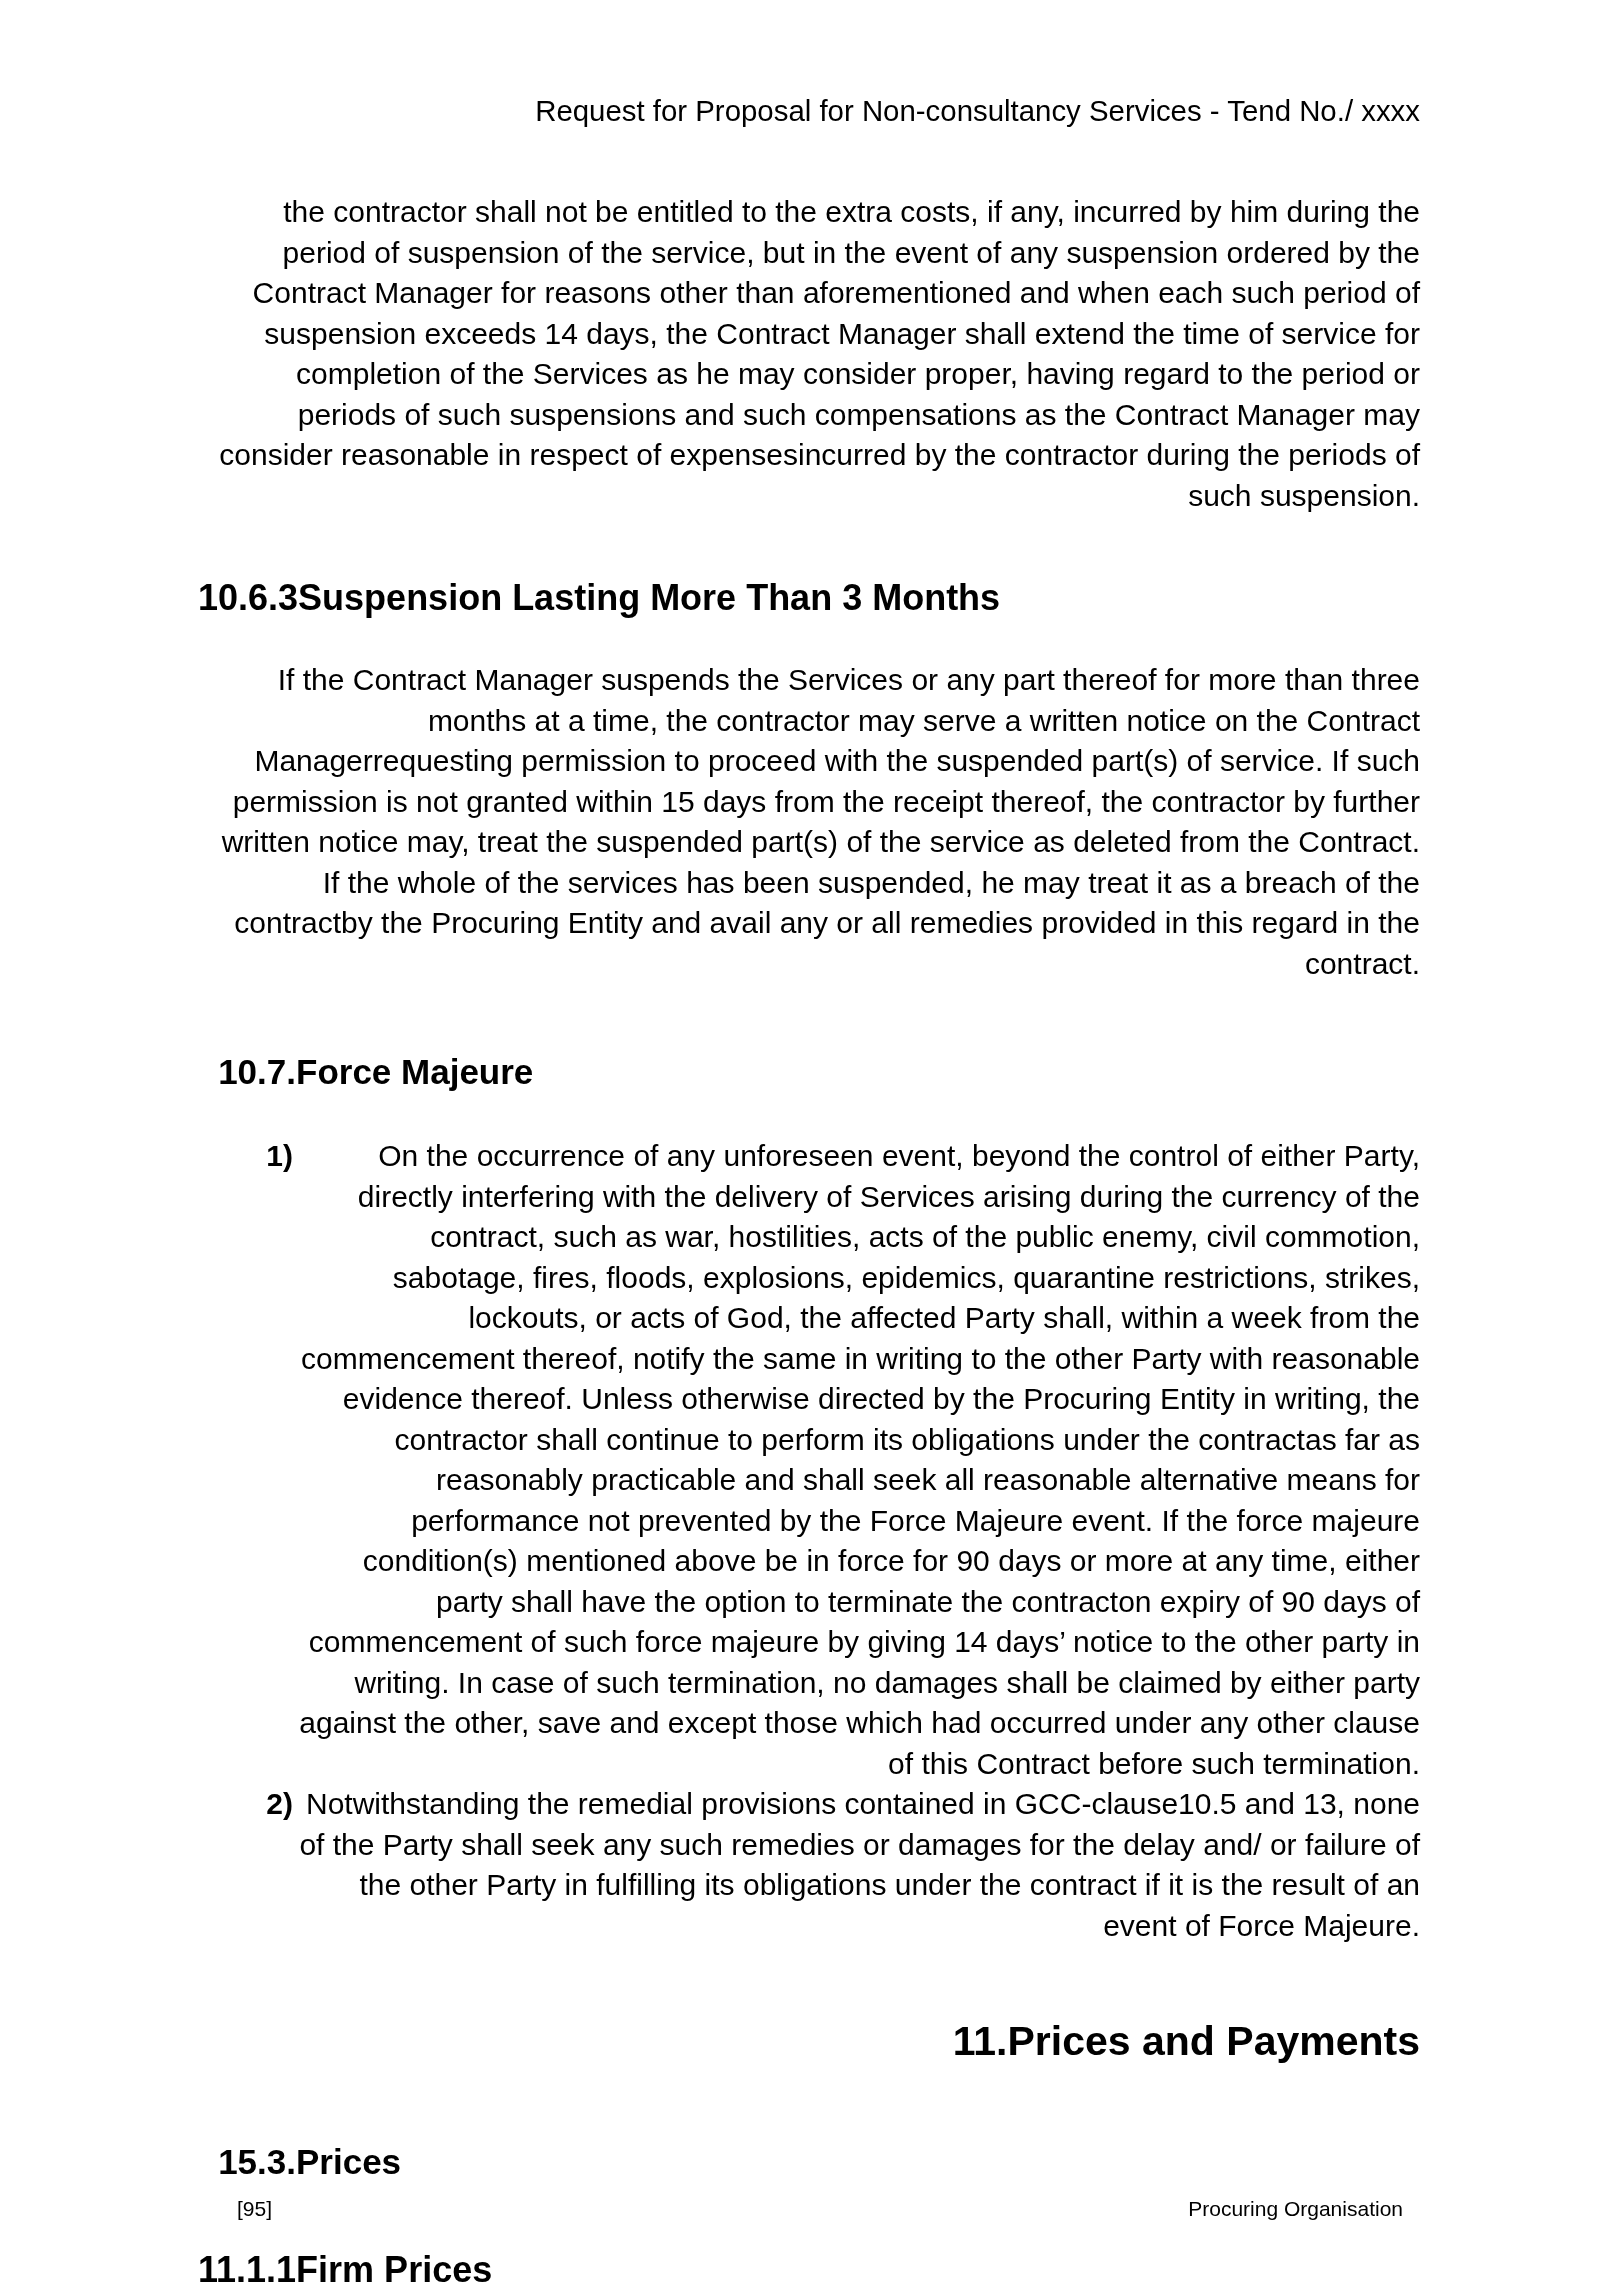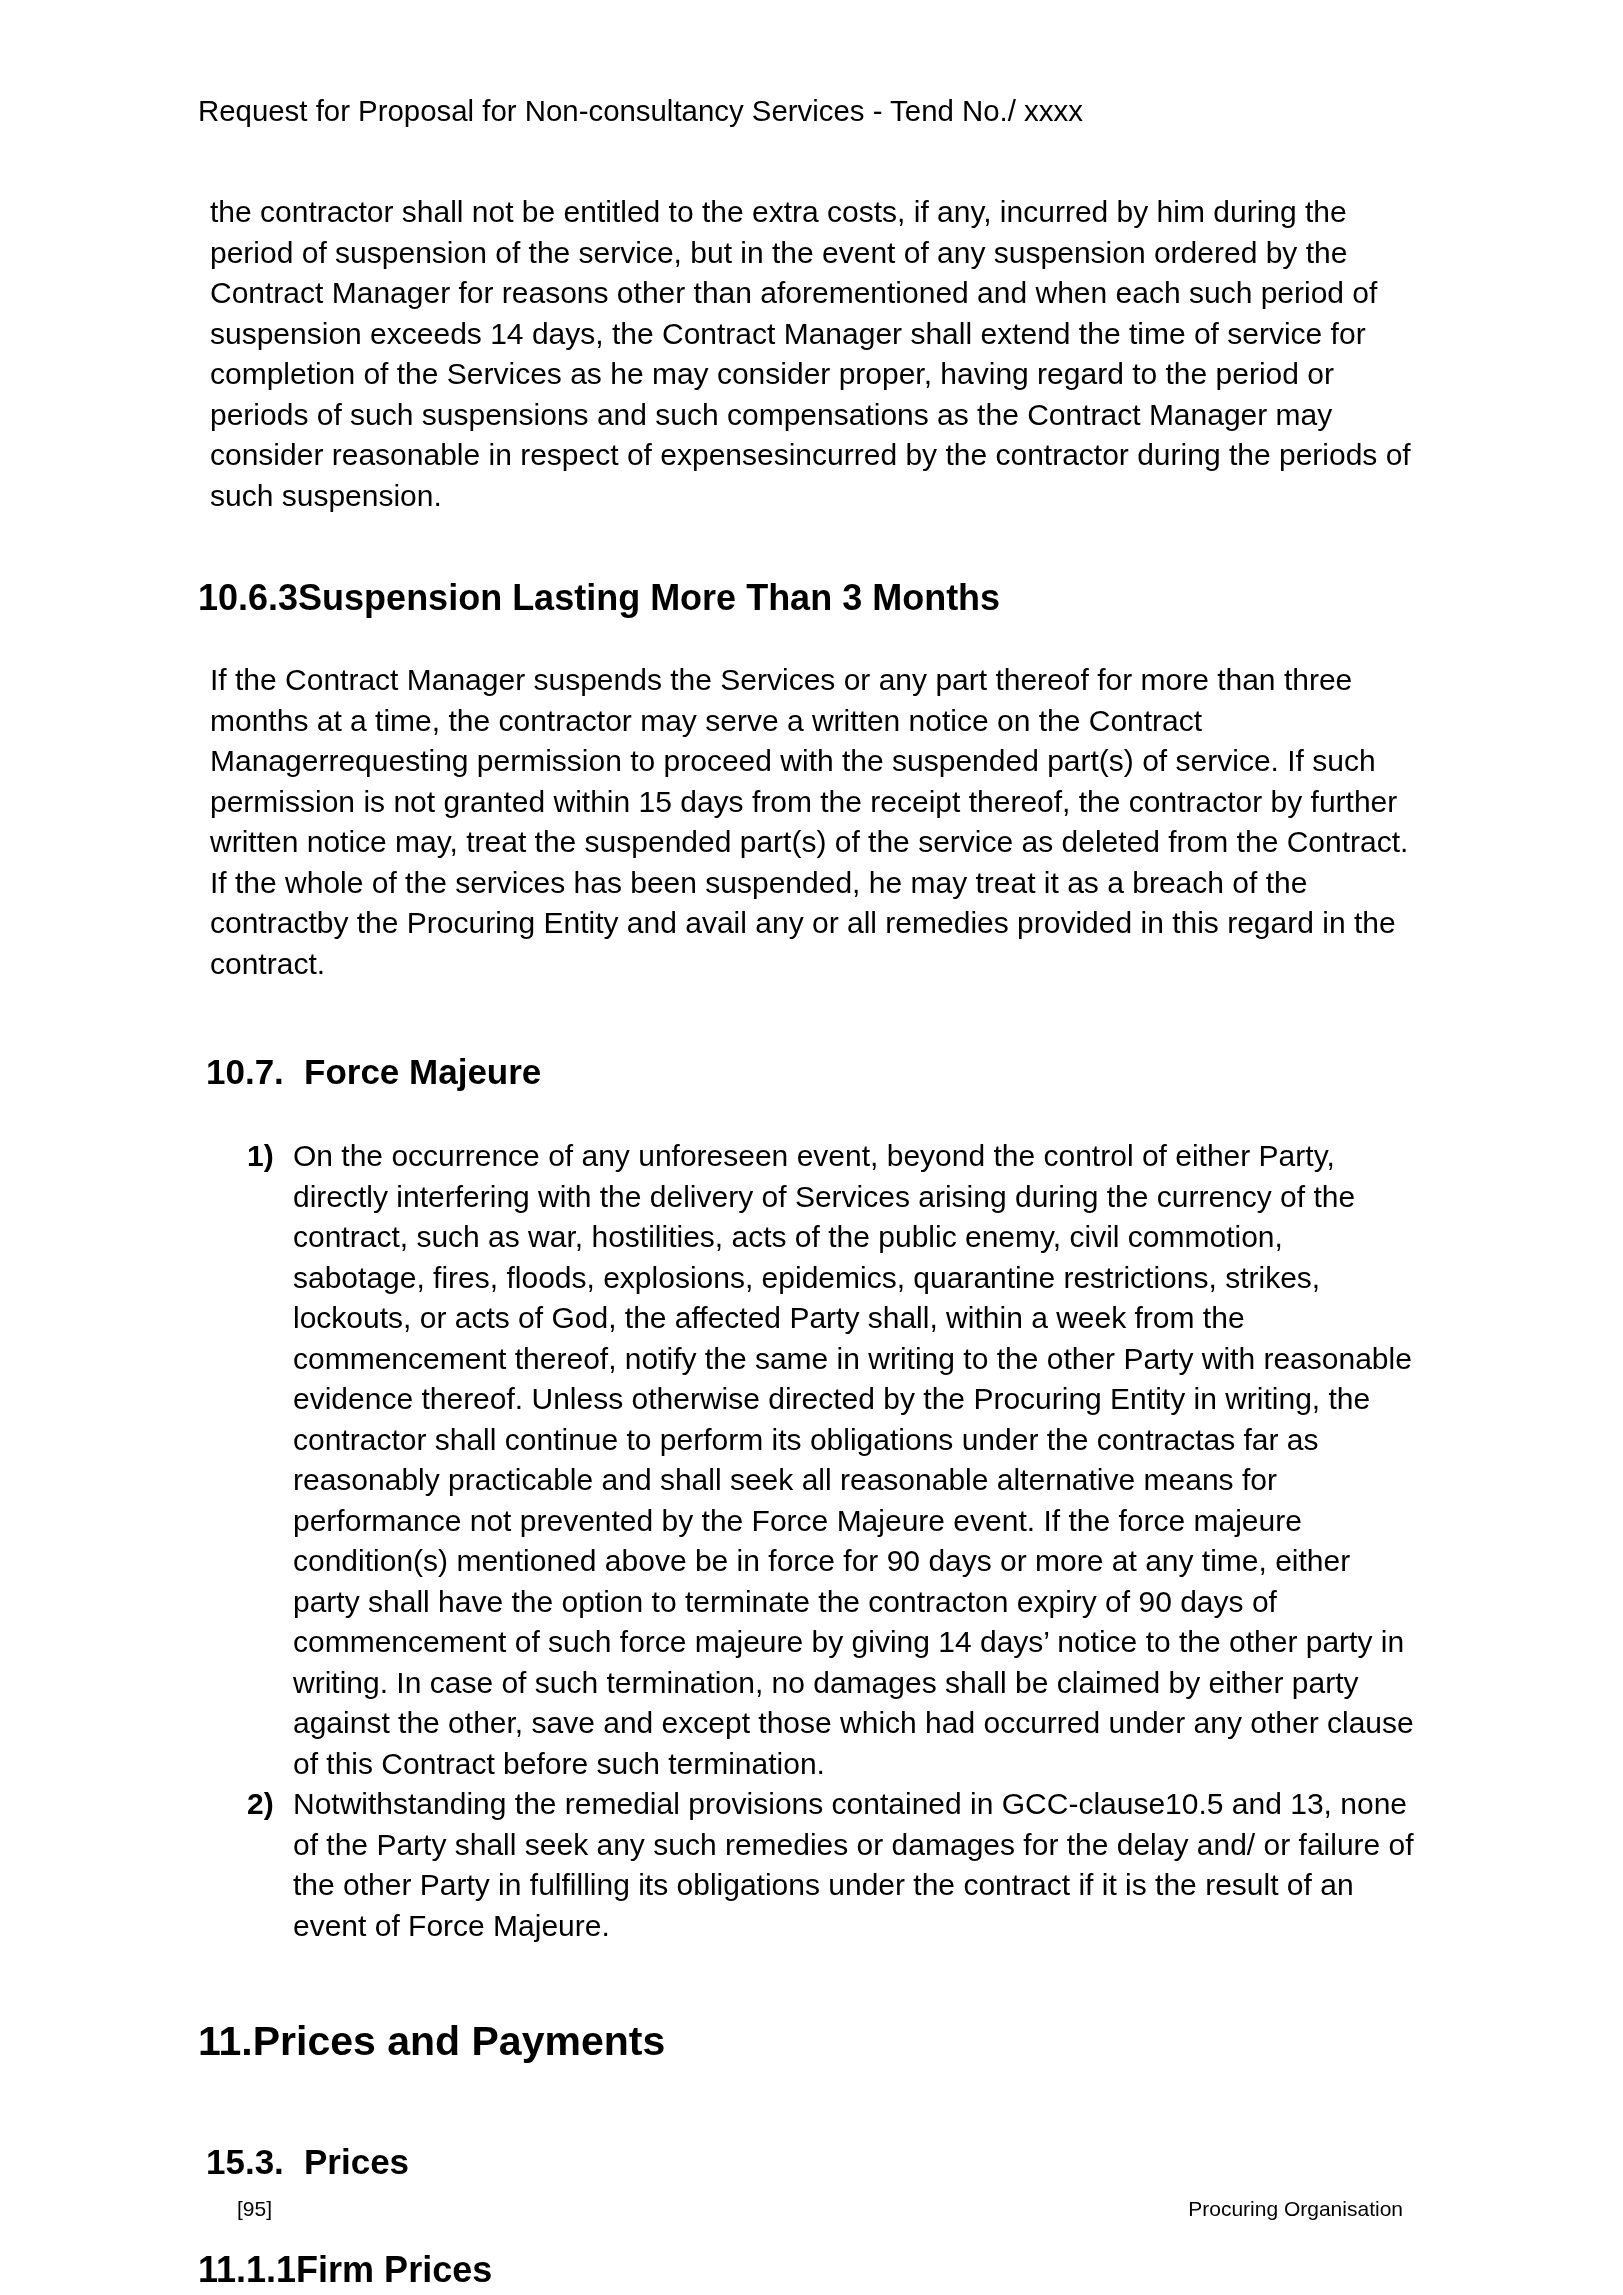--- a/index.html
+++ b/index.html
@@ -1,15 +1,15 @@
 <!DOCTYPE html>
 <html style="font-size:10.5px"><head>
 <meta charset="utf-8">
 <style>
-  * { margin: 0; padding: 0; box-sizing: border-box; }
+  * { margin: 0; padding: 0; box-sizing: border-box; text-align: right; }
   html, body { background: #ffffff; }
   body {
     width: 1623px;
     height: 2295px;
     position: relative;
     font-family: "Liberation Sans", "DejaVu Sans", sans-serif;
     color: #000000;
     overflow: hidden;
   }
   .page {
@@ -44,21 +44,21 @@
     margin: 19.6px 0 38px 0;
     display: flex;
   }
   .h-sub .num { min-width: 98px; }
   .h-mid {
     font-weight: bold;
     font-size: 35px;
     margin: 26px 0 41px 0;
     display: flex;
   }
-  .h-mid .num { min-width: 98px; margin-left: 8px; }
+  .h-mid .num { min-width: 98px; }
   .h-big {
     font-weight: bold;
     font-size: 41px;
     margin: 30px 0 42px 0;
   }
   .numbered-list { margin: 0 0 38px 0; }
   .list-item {
     display: flex;
     margin-left: 49px;
   }

